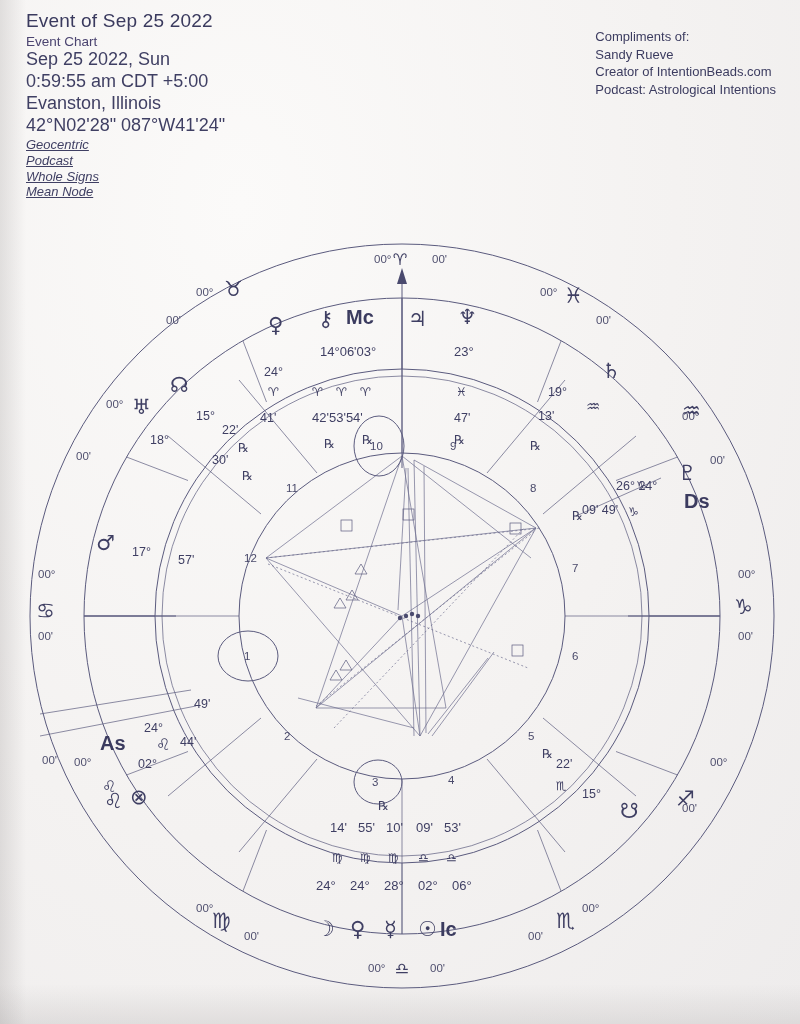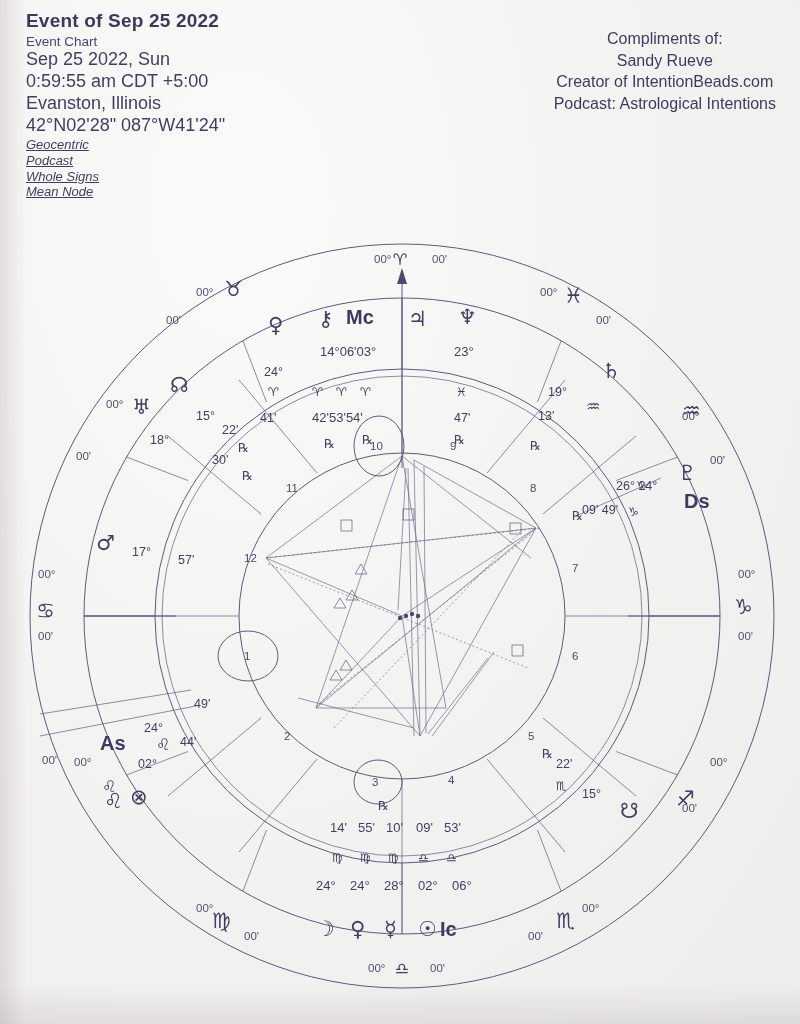--- a/index.html
+++ b/index.html
@@ -35,21 +35,21 @@
 
   
   .hdr-left {
     position: absolute;
     left: 26px;
     top: 10px;
     color: #3b3f63;
   }
   .hdr-title {
     font-size: 19px;
-    font-weight: bold;
+    font-weight: normal;
     letter-spacing: 0.2px;
     color: #3a3a5e;
     white-space: nowrap;
   }
   .hdr-sub {
     font-size: 13.5px;
     color: #4b4470;
     margin-top: 2px;
   }
   .hdr-line {
@@ -63,23 +63,23 @@
     font-size: 13px;
     color: #3f3f63;
     line-height: 1.22;
     text-decoration: underline;
   }
 
   .hdr-right {
     position: absolute;
     right: 24px;
     top: 28px;
-    text-align: center;
+    text-align: left;
     color: #3c3c60;
-    font-size: 16px;
+    font-size: 13px;
     line-height: 1.35;
   }
 
   
   .wheel-wrap {
     position: absolute;
     left: 16px;
     top: 228px;
     width: 772px;
     height: 775px;

